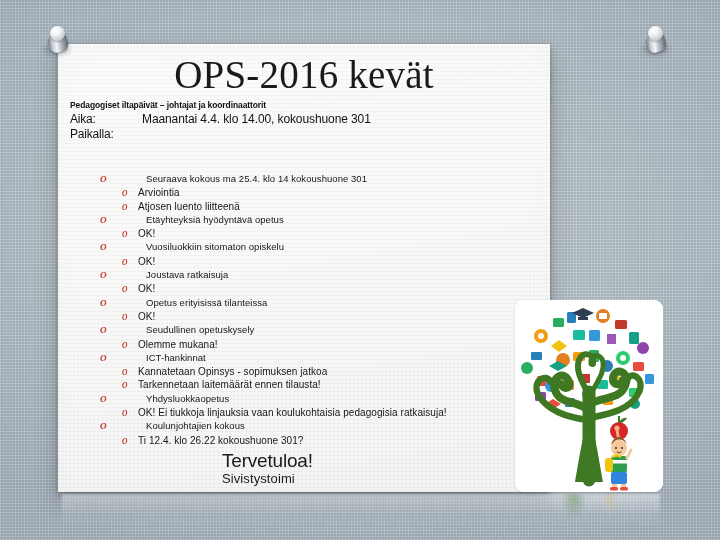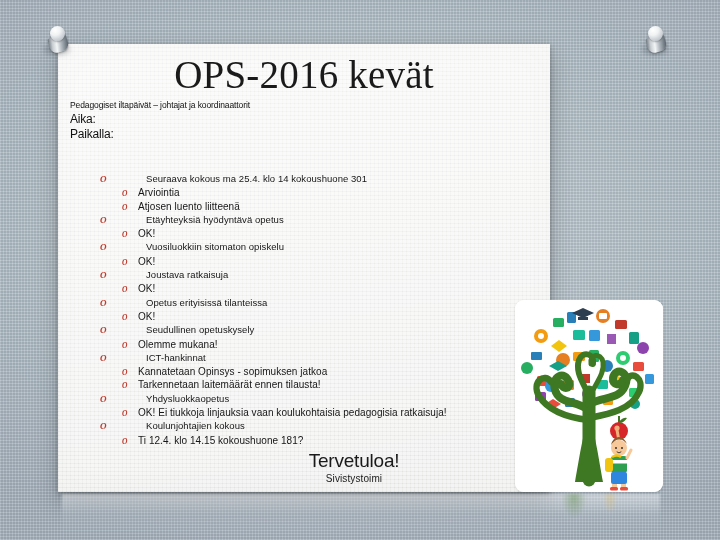--- a/index.html
+++ b/index.html
@@ -120,21 +120,21 @@
   
   #meta {
     position: absolute;
     left: 12px;
     top: 55px;
     width: 586px;
     color: #111111;
   }
   #meta-heading {
     font-size: 8.5px;
-    font-weight: normal;
+    font-weight: bold;
     line-height: 12px;
     letter-spacing: -0.1px;
   }
   .meta-row {
     display: flex;
     font-size: 12px;
     line-height: 14px;
     margin-top: 1px;
   }
   .meta-label {
@@ -174,33 +174,32 @@
   .lvl1 .b-mark { width: 18px; font-size: 9px; }
   .lvl1 .b-text { font-size: 9.5px; line-height: 14.4px; letter-spacing: 0.05px; margin-left: 28px; }
   
   .lvl2 { padding-left: 22px; }
   .lvl2 .b-mark { width: 16px; font-size: 7.5px; }
   .lvl2 .b-text { font-size: 10px; line-height: 13.2px; letter-spacing: 0.05px; }
 
   
   #footer {
     position: absolute;
-    left: 146px;
+    left: 164px;
     top: 406px;
     width: 300px;
-    text-align: center;
     color: #1a1a1a;
   }
   #footer-main {
     font-size: 19px;
     line-height: 22px;
     letter-spacing: -0.2px;
   }
   #footer-sub {
-    font-size: 10px;
+    font-size: 13px;
     line-height: 11px;
     margin-top: 1px;
     letter-spacing: 0.1px;
   }
 
   
   #tree-image {
     position: absolute;
     left: 457px;
     top: 256px;
@@ -220,20 +219,21 @@
 
   <div id="paper">
 
     <div id="title">OPS-2016 kevät</div>
 
     <div id="meta">
       <div id="meta-heading">Pedagogiset iltapäivät – johtajat ja koordinaattorit</div>
 
       <div class="meta-row">
         <div class="meta-label">Aika:</div>
+        <div class="meta-value">Maanantai 4.4. klo 14.00, kokoushuone 301</div>
       </div>
 
       <div class="meta-row">
         <div class="meta-label">Paikalla:</div>
       </div>
     </div>
 
     <div id="bullets">
         <div class="b-row lvl1">
           <span class="b-mark">O</span>
@@ -306,21 +306,21 @@
         <div class="b-row lvl2">
           <span class="b-mark">O</span>
           <span class="b-text">OK! Ei tiukkoja linjauksia vaan koulukohtaisia pedagogisia ratkaisuja!</span>
         </div>
         <div class="b-row lvl1">
           <span class="b-mark">O</span>
           <span class="b-text">Koulunjohtajien kokous</span>
         </div>
         <div class="b-row lvl2">
           <span class="b-mark">O</span>
-          <span class="b-text">Ti 12.4. klo 14.15 kokoushuone 181?</span>
+          <span class="b-text">Ti 12.4. klo 26.22 kokoushuone 301?</span>
         </div>
       </div>
 
     <div id="footer">
       <div id="footer-main">Tervetuloa!</div>
       <div id="footer-sub">Sivistystoimi</div>
     </div>
 
     <div id="tree-image">
       <svg width="148" height="192" viewBox="0 0 148 192" xmlns="http://www.w3.org/2000/svg" aria-hidden="true">

